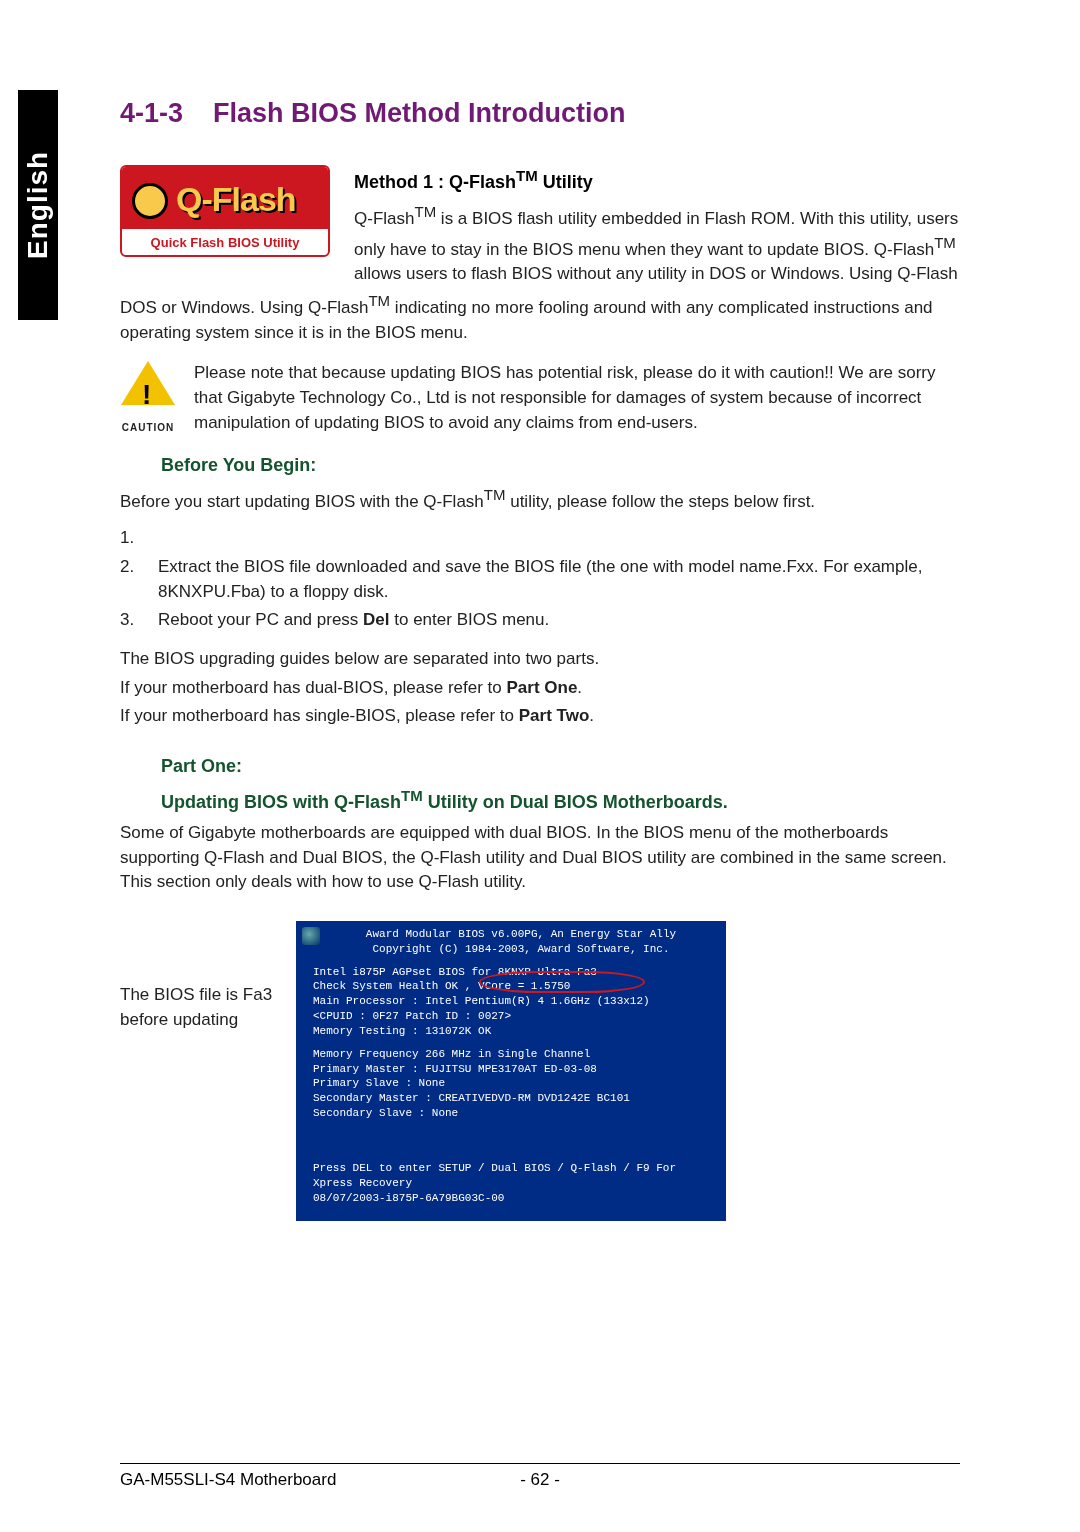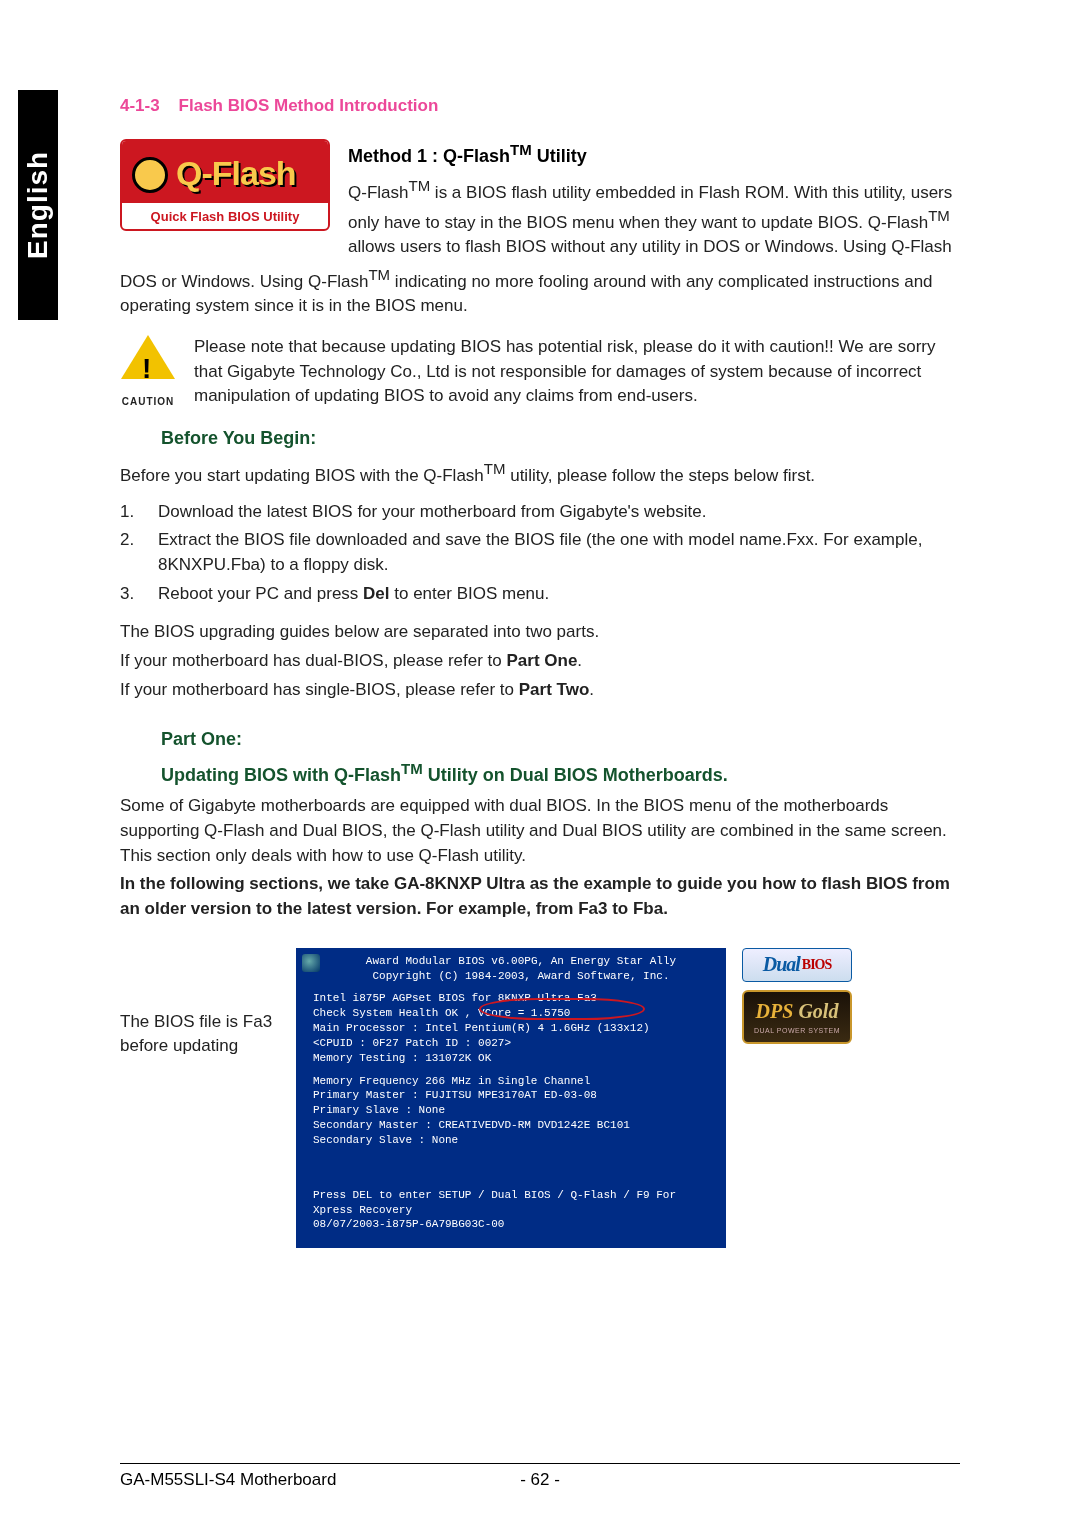--- a/index.html
+++ b/index.html
@@ -32,25 +32,25 @@
     position: absolute;
     left: 120px;
     top: 94px;
     width: 840px;
     font-size: 17px;
     line-height: 1.45;
     color: #222;
   }
   .sec-hdr {
     font-weight: bold;
-    font-size: 17px;
-    color: #ec4899;
-    margin-bottom: 20px;
-  }
-  .logo-row { display: flex; gap: 18px; margin-bottom: 6px; }
+    font-size: 27px;
+    color: #701a75;
+    margin-bottom: 32px;
+  }
+  .logo-row { display: flex; gap: 24px; margin-bottom: 6px; }
   .qflash-logo {
     width: 210px;
     height: 92px;
     background: #fff;
     border: 2px solid #cc1720;
     border-radius: 6px;
     position: relative;
     overflow: hidden;
     flex: 0 0 auto;
   }
@@ -179,21 +179,20 @@
   </div>
 
   <div class="subhead">Before You Begin:</div>
   <div class="para">
     <span>Before you start updating BIOS with the Q-Flash</span><span class="tm">TM</span><span> utility, please follow the steps below first.</span>
   </div>
 
   <ol class="steps">
     <li>
         <span class="num">1.</span>
-        <span>Download the latest BIOS for your motherboard from Gigabyte's website.</span>
       </li>
     <li>
         <span class="num">2.</span>
         <span>Extract the BIOS file downloaded and save the BIOS file (the one with model name.Fxx. For example, 8KNXPU.Fba) to a floppy disk.</span>
       </li>
     <li>
         <span class="num">3.</span>
         <span><span>Reboot your PC and press </span><span class="bold">Del</span><span> to enter BIOS menu.</span></span>
       </li>
   </ol>
@@ -204,21 +203,20 @@
   </div>
   <div class="para">
     <span>If your motherboard has single-BIOS, please refer to </span><span class="bold">Part Two</span><span>.</span>
   </div>
 
   <div class="subhead" style="margin-top:24px;">Part One:</div>
   <div class="subhead" style="margin-top:0;">
     <span>Updating BIOS with Q-Flash</span><span class="tm">TM</span><span> Utility on Dual BIOS Motherboards.</span>
   </div>
   <div class="para">Some of Gigabyte motherboards are equipped with dual BIOS. In the BIOS menu of the motherboards supporting Q-Flash and Dual BIOS, the Q-Flash utility and Dual BIOS utility are combined in the same screen. This section only deals with how to use Q-Flash utility.</div>
-  <div class="para bold" style="margin-top:2px;">In the following sections, we take GA-8KNXP Ultra as the example to guide you how to flash BIOS from an older version to the latest version. For example, from Fa3 to Fba.</div>
 
   <div class="bios-row">
     <div class="bios-note">The BIOS file is Fa3 before updating</div>
     <div class="bios-screen">
       <div class="corner-left"></div>
       <div class="hdr">Award Modular BIOS v6.00PG, An Energy Star Ally</div>
       <div class="hdr">Copyright (C) 1984-2003, Award Software, Inc.</div>
       <div class="blk">
         <div>Intel i875P AGPset BIOS for 8KNXP Ultra Fa3</div>
         <div>Check System Health OK , VCore = 1.5750</div>
@@ -233,30 +231,20 @@
         <div>Secondary Master :  CREATIVEDVD-RM DVD1242E BC101</div>
         <div>Secondary Slave : None</div>
       </div>
       <div class="blk" style="margin-top:40px;">
         <div>Press DEL to enter SETUP / Dual BIOS / Q-Flash / F9 For</div>
         <div>Xpress Recovery</div>
         <div>08/07/2003-i875P-6A79BG03C-00</div>
       </div>
       <div class="circle"></div>
     </div>
-    <div class="badges">
-      <div class="badge1">
-        <span>Dual</span>
-          <span class="red">BIOS</span>
-      </div>
-      <div class="badge2">
-        <div class="t1"><span>DPS</span> <span style="color:#d9c27a">Gold</span></div>
-        <div class="t2">DUAL POWER SYSTEM</div>
-      </div>
-    </div>
   </div>
 
 </div>
 
 <div class="footer">
   <div class="fl">GA-M55SLI-S4 Motherboard</div>
   <div class="fc">- 62 -</div>
   <div class="fr"></div>
 </div>
 

